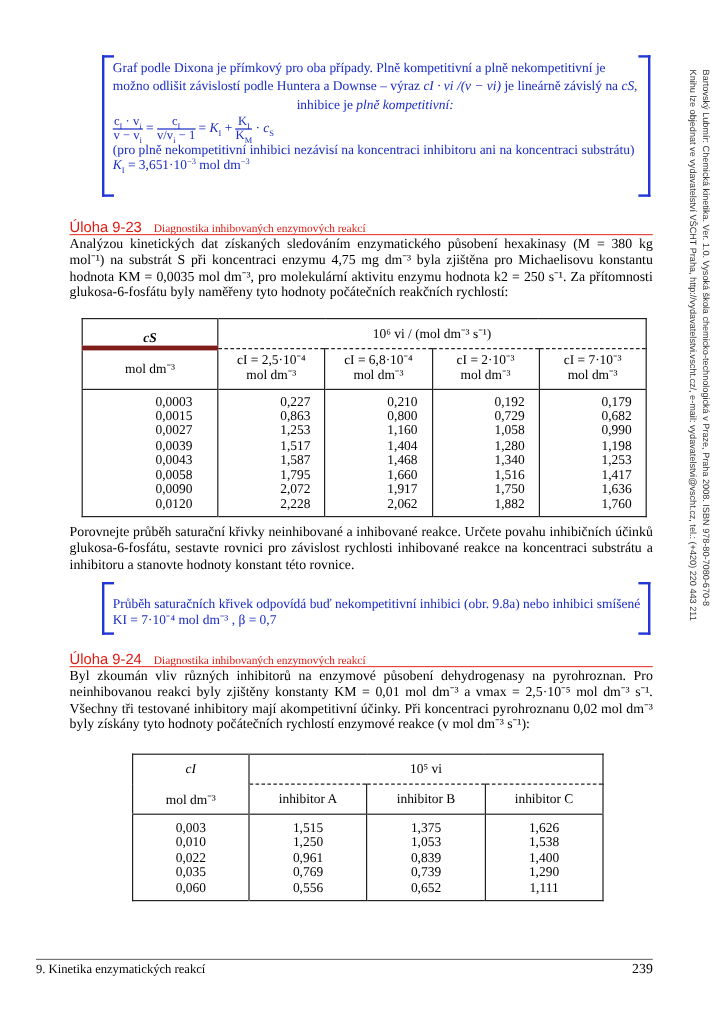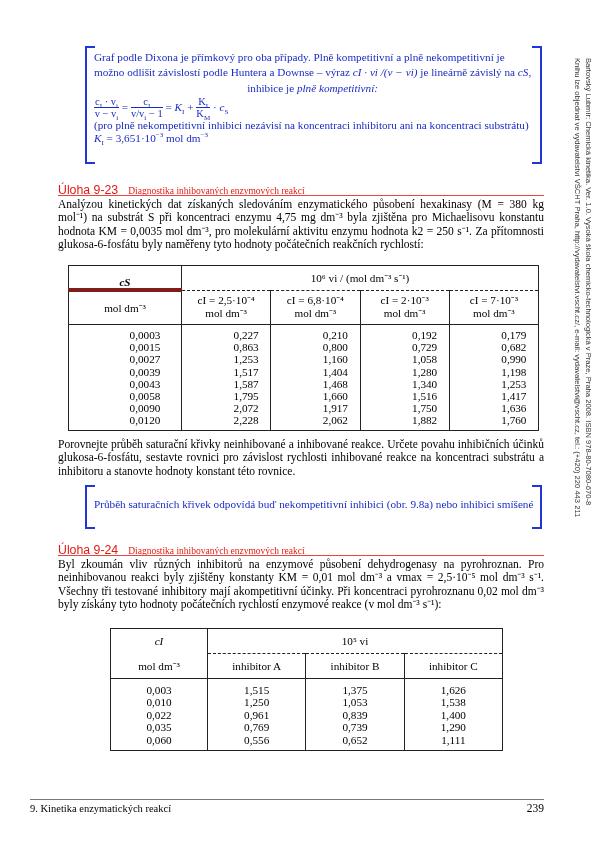--- a/index.html
+++ b/index.html
@@ -146,20 +146,21 @@
   </table>
 
 <div class="para" style="top:438px;">
   <p>Porovnejte průběh saturační křivky neinhibované a inhibované reakce. Určete povahu inhibičních účinků glukosa-6-fosfátu, sestavte rovnici pro závislost rychlosti inhibované reakce na koncentraci substrátu a inhibitoru a stanovte hodnoty konstant této rovnice.</p>
 </div>
 
 <div class="bracket-box" style="left:85px; top:485px; height:40px;"></div>
 <div class="bracket-r" style="left:532px; top:485px; height:40px;"></div>
 <div class="sol" style="left:94px; top:487px;margin-top:11px;">
   <p>Průběh saturačních křivek odpovídá buď nekompetitivní inhibici (obr. 9.8a) nebo inhibici smíšené</p>
+  <p>KI = 7·10⁻⁴ mol dm⁻³ , β = 0,7</p>
 </div>
 
 <div class="heading" style="top:540px;">
   <span class="num">Úloha 9-24</span><span class="sub">Diagnostika inhibovaných enzymových reakcí</span>
 </div>
 <div class="heading-rule" style="top:555px;"></div>
 <div class="para" style="top:558px;">
   <p>Byl zkoumán vliv různých inhibitorů na enzymové působení dehydrogenasy na pyrohroznan. Pro neinhibovanou reakci byly zjištěny konstanty KM = 0,01 mol dm⁻³  a vmax = 2,5·10⁻⁵ mol dm⁻³ s⁻¹. Všechny tři testované inhibitory mají akompetitivní účinky. Při koncentraci pyrohroznanu 0,02 mol dm⁻³ byly získány tyto hodnoty počátečních rychlostí enzymové reakce (v mol dm⁻³ s⁻¹):</p>
 </div>
 

